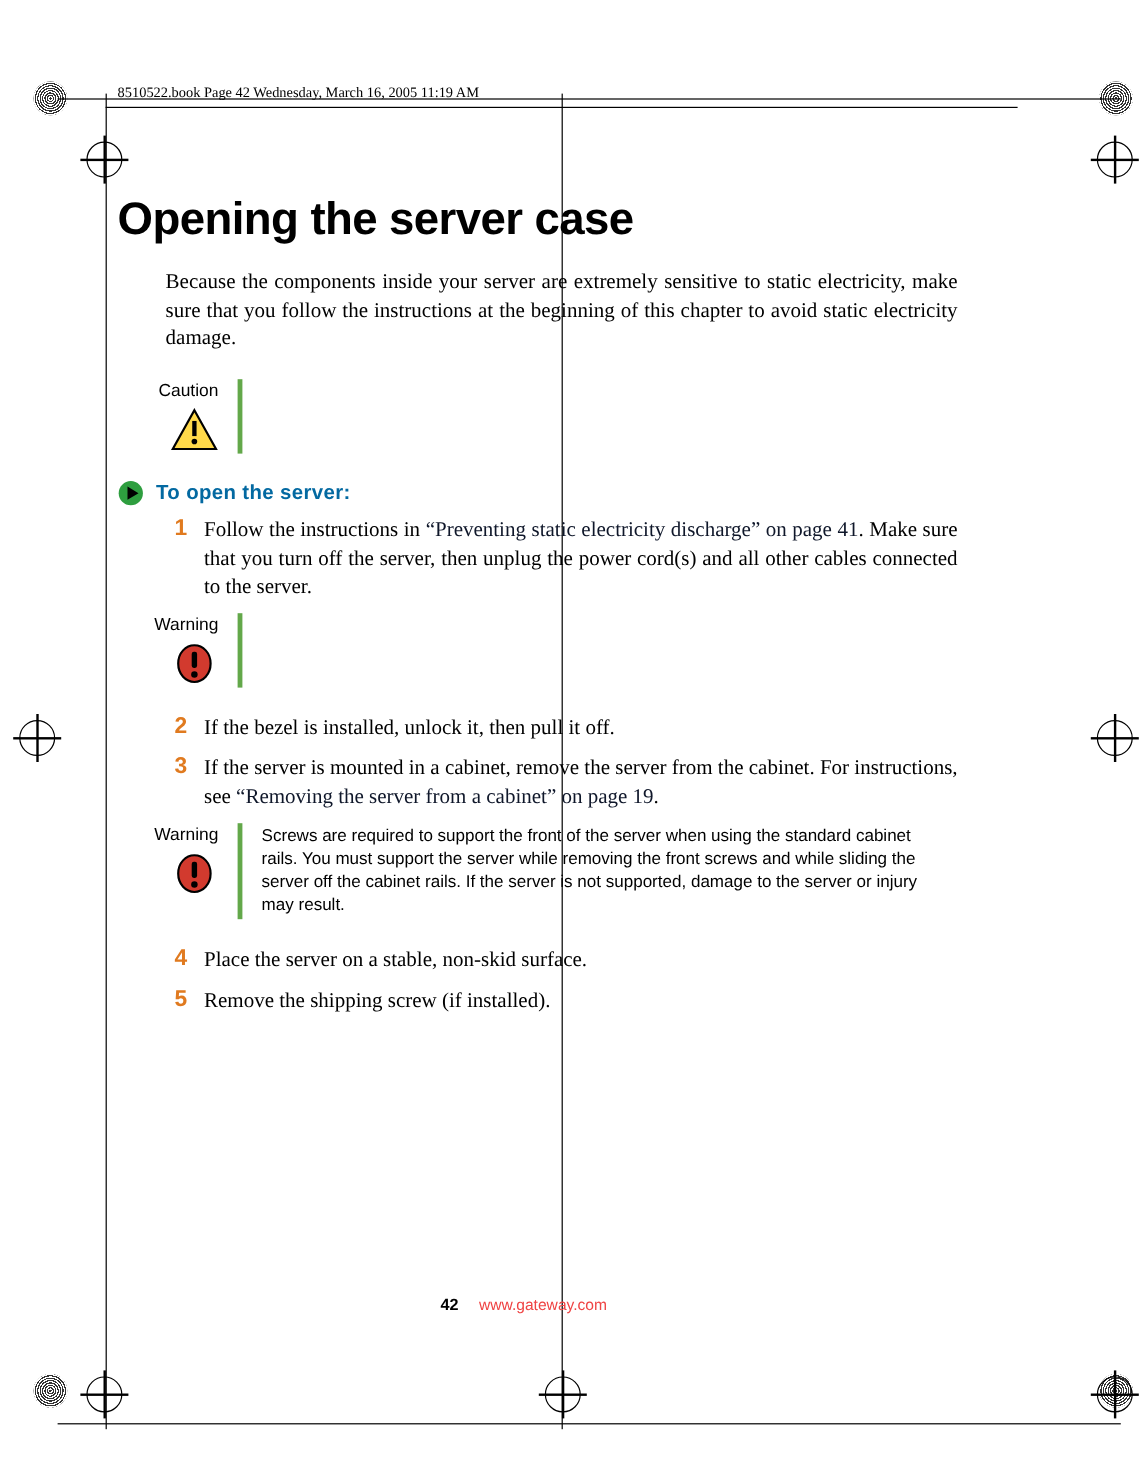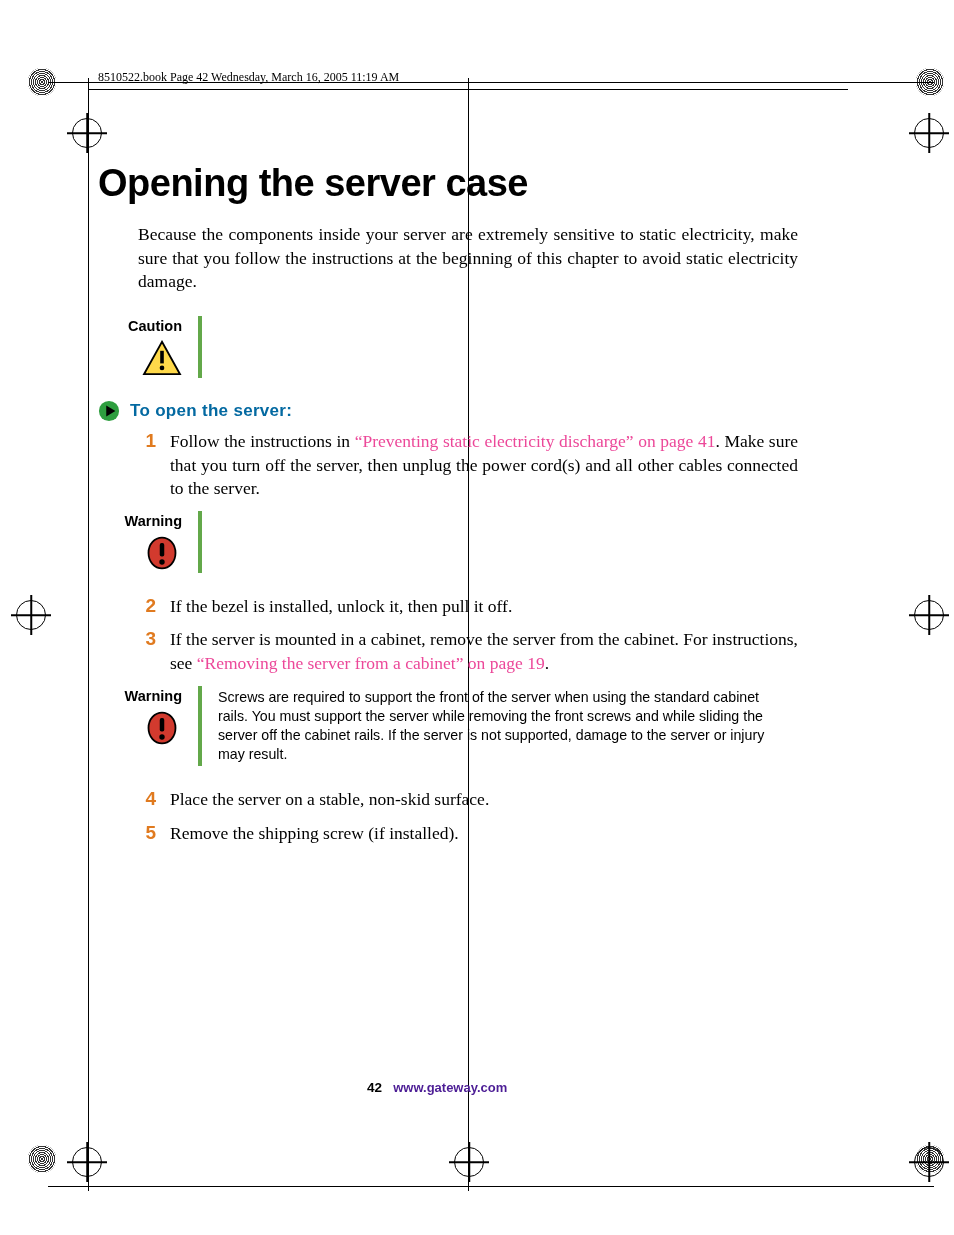--- a/index.html
+++ b/index.html
@@ -94,21 +94,21 @@
   }
   .callout-label-col {
     width: 78px;
     flex: none;
     margin-left: -108px;
     text-align: right;
     padding-right: 20px;
   }
   .callout-label {
     font-family: Arial, Helvetica, sans-serif;
-    font-weight: bold;
+    font-weight: normal;
     font-size: 14.5px;
     display: block;
     margin-bottom: 6px;
     text-align: right;
   }
   .callout-icon {
     width: 40px;
     height: 36px;
     display: block;
     margin-left: auto;
@@ -155,44 +155,43 @@
     font-size: 19px;
     flex: none;
     width: 18px;
     text-align: right;
     line-height: 1.2;
   }
   .step-body {
     flex: 1;
   }
   .xref {
-    color: #ec4899;
+    color: #0f172a;
   }
 
   .footer {
     position: absolute;
     left: 115px;
     right: 100px;
     top: 1080px;
     font-family: Arial, Helvetica, sans-serif;
     font-size: 13.5px;
     display: flex;
     justify-content: center;
     padding-right: 220px;
   }
   .page-num {
     font-weight: 800;
   }
   .footer-url {
-    color: #4c1d95;
+    color: #ef4444;
     font-size: 13px;
     position: absolute;
     left: 50%;
     transform: translateX(-80%);
-    font-weight: bold;
   }
 </style>
 </head>
 <body>
 
 <div class="crop-mark" style="left:28px; top:68px;"></div>
 <div class="crop-mark" style="right:10px; top:68px;"></div>
 <div class="crop-mark" style="left:28px; bottom:62px;"></div>
 <div class="crop-mark" style="right:10px; bottom:62px;"></div>
 

